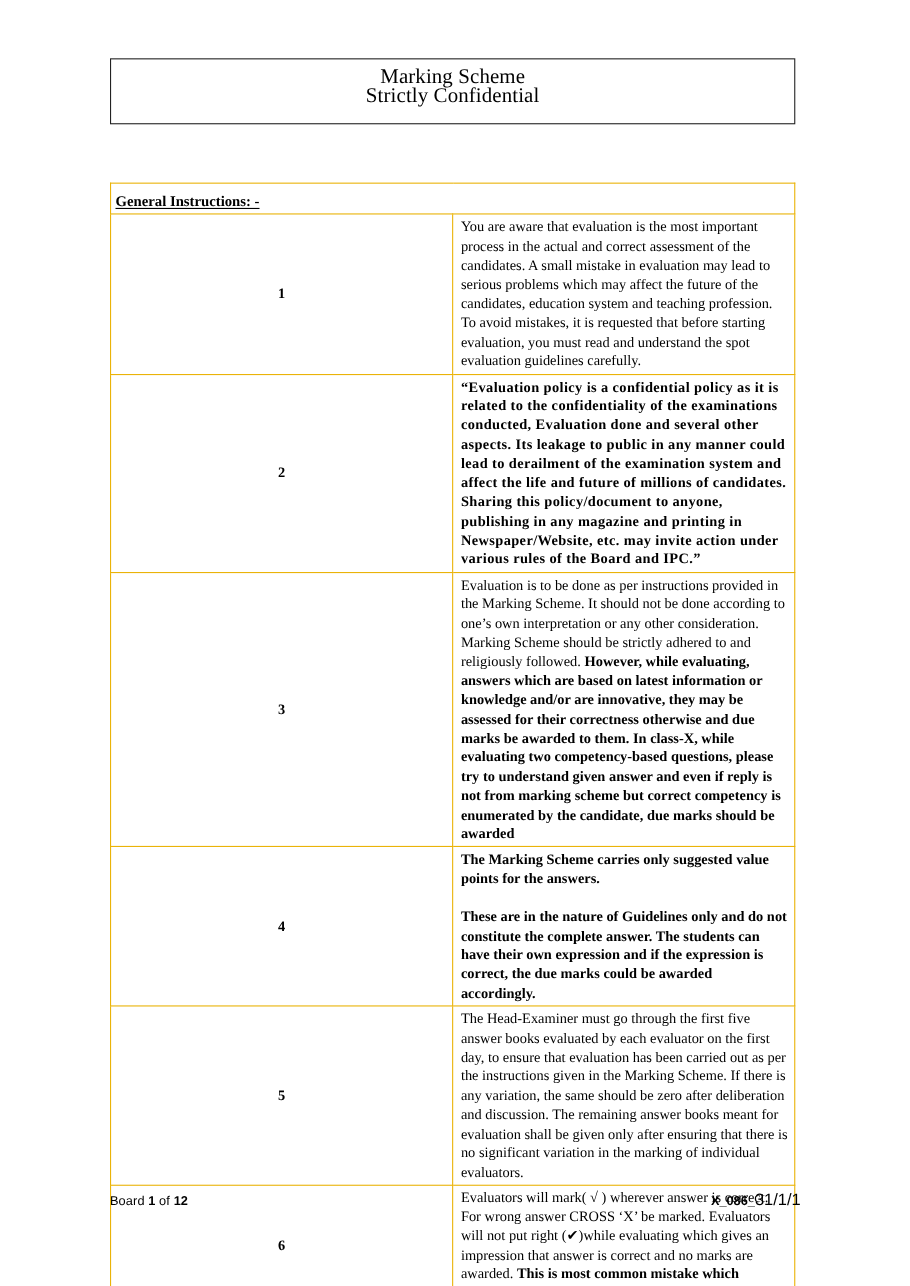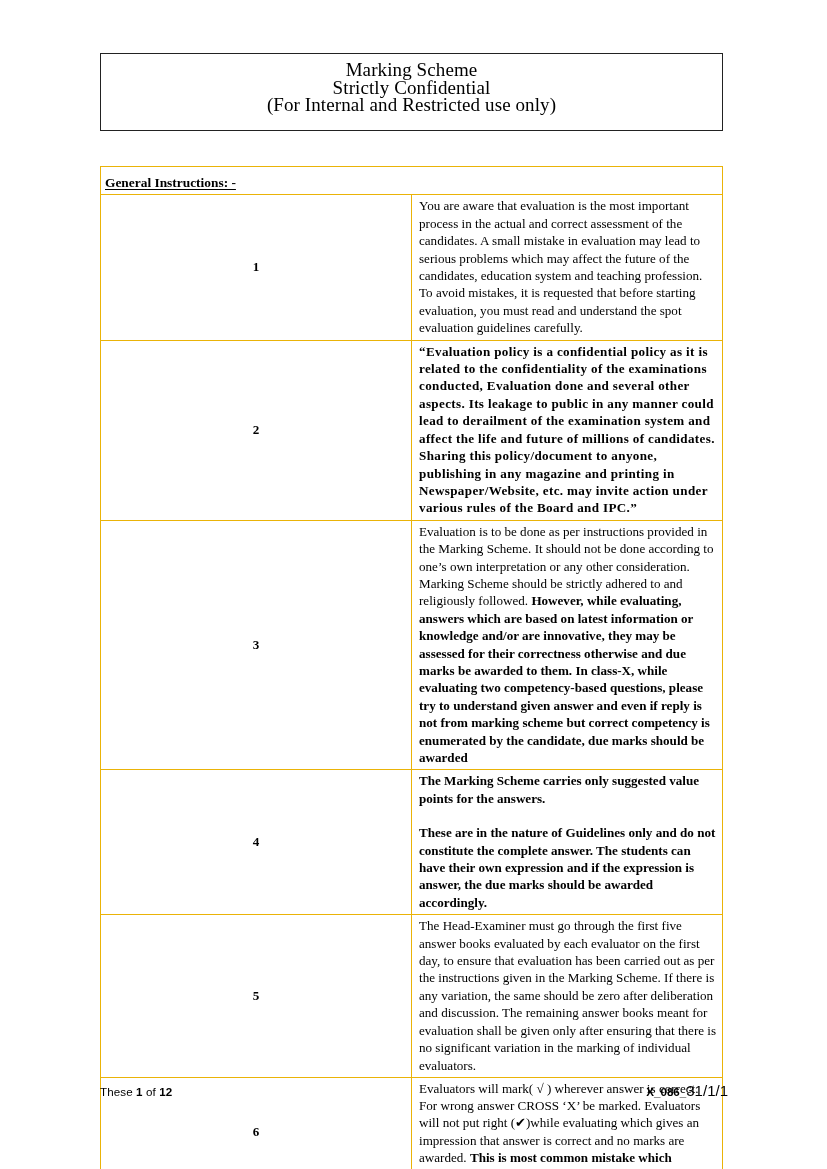--- a/index.html
+++ b/index.html
@@ -112,21 +112,20 @@
   .footer-right .qp { font-size: 15px; }
 </style>
 </head>
 <body>
 
 <div class="page">
 
   <div class="header-box">
     <div class="header-line">Marking Scheme</div>
     <div class="header-line">Strictly Confidential</div>
-    <div class="header-line">(For Internal and Restricted use only)</div>
   </div>
 
   <table class="main-table">
     <tbody>
       <tr>
         <td class="gi-cell" colspan="2">
           <span class="gi-label">General Instructions: -</span>
         </td>
       </tr>
 
@@ -142,35 +141,35 @@
 
       <tr>
         <td class="col-num">3</td>
         <td class="body-cell"><span>Evaluation is to be done as per instructions provided in the Marking Scheme. It should not be done according to one’s own interpretation or any other consideration. Marking Scheme should be strictly adhered to and religiously followed. </span><span class="b">However, while evaluating, answers which are based on latest information or knowledge and/or are innovative, they may be assessed for their correctness otherwise and due marks be awarded to them. In class-X, while evaluating two competency-based questions, please try to understand given answer and even if reply is not from marking scheme but correct competency is enumerated by the candidate, due marks should be awarded</span></td>
       </tr>
 
       <tr>
         <td class="col-num">4</td>
         <td class="body-cell">
           <p>The Marking Scheme carries only suggested value points for the answers.</p>
-          <p>These are in the nature of Guidelines only and do not constitute the complete answer. The students can have their own expression and if the expression is answer, the due marks should be awarded accordingly.</p>
+          <p>These are in the nature of Guidelines only and do not constitute the complete answer. The students can have their own expression and if the expression is correct, the due marks could be awarded accordingly.</p>
         </td>
       </tr>
 
       <tr>
         <td class="col-num">5</td>
         <td class="body-cell">The Head-Examiner must go through the first five answer books evaluated by each evaluator on the first day, to ensure that evaluation has been carried out as per the instructions given in the Marking Scheme. If there is any variation, the same should be zero after deliberation and discussion. The remaining answer books meant for evaluation shall be given only after ensuring that there is no significant variation in the marking of individual evaluators.</td>
       </tr>
 
       <tr class="tight-row">
         <td class="col-num">6</td>
         <td class="body-cell"><span>Evaluators will mark( √ ) wherever answer is correct. For wrong answer CROSS ‘X’ be marked. Evaluators will not put right (✔)while evaluating which gives an impression that answer is correct and no marks are awarded. </span><span class="b">This is most common mistake which evaluators are committing.</span></td>
       </tr>
 
     </tbody>
   </table>
 
   <div class="footer">
-    <div class="footer-left"><span>These </span><span class="pg">1</span><span> of </span><span class="pg">12</span></div>
+    <div class="footer-left"><span>Board </span><span class="pg">1</span><span> of </span><span class="pg">12</span></div>
     <div class="footer-right"><span class="code">X_086_</span><span class="qp">31/1/1</span></div>
   </div>
 
 </div>
 
 </body></html>

